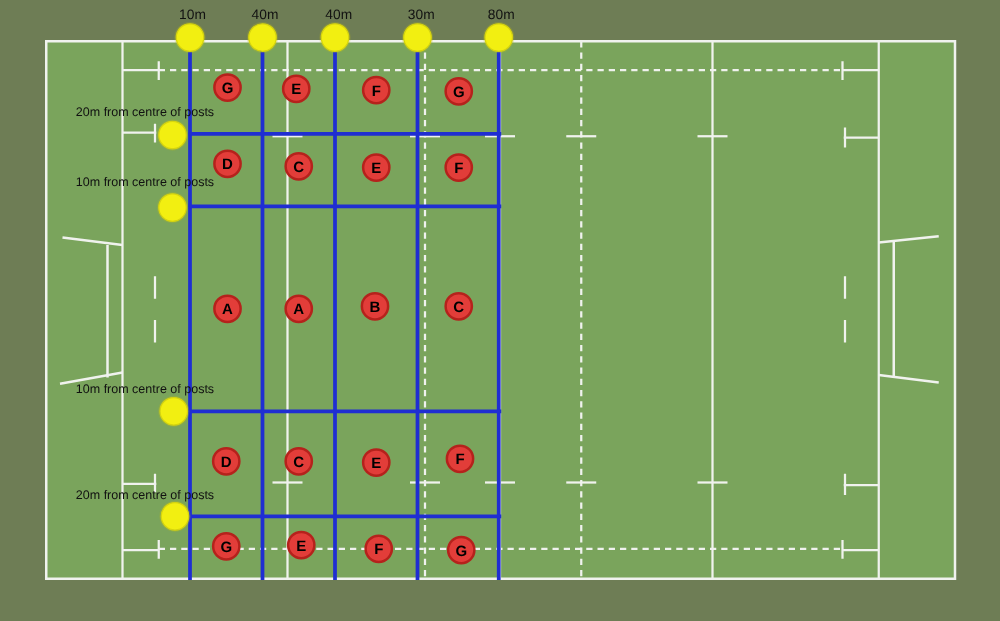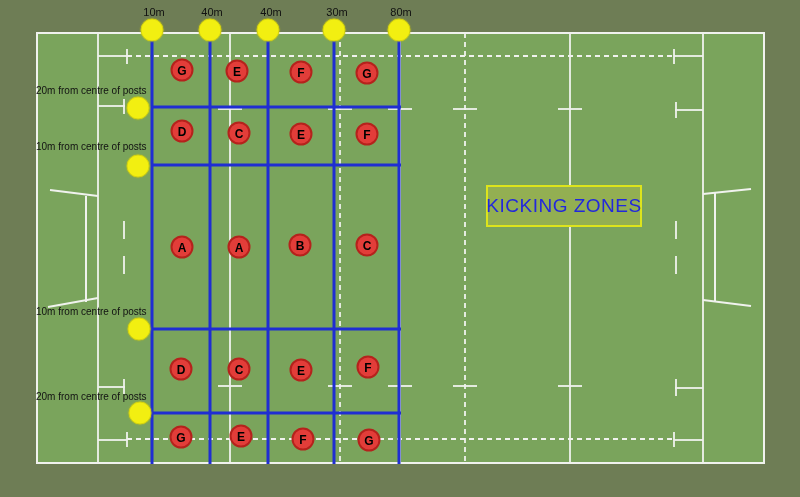--- a/index.html
+++ b/index.html
@@ -12,21 +12,21 @@
   .top-label{
     position:absolute;transform:translate(-50%,-50%);
     font-size:11px;color:#111;white-space:nowrap;top:12px;
   }
   .dot{
     position:absolute;width:21px;height:21px;border-radius:50%;
     background:#f2ef11;border:1px solid #d6d40e;
     transform:translate(-50%,-50%);box-shadow:0 0 0 1px rgba(190,190,20,.25);
   }
   .left-label{
-    position:absolute;left:36px;width:160px;text-align:left;
+    position:absolute;left:36px;width:160px;text-align:center;
     font-size:10px;color:#111;white-space:nowrap;
   }
   .zone-badge{
     position:absolute;width:19px;height:19px;border-radius:50%;
     background:#e23d39;border:2px solid #b5221c;
     transform:translate(-50%,-50%);
     display:flex;align-items:center;justify-content:center;
     font-size:12px;font-weight:bold;color:#000;
   }
   .legend-box{
@@ -159,17 +159,14 @@
   <div class="zone-badge" style="left:181px;top:369px">D</div>
   <div class="zone-badge" style="left:239px;top:369px">C</div>
   <div class="zone-badge" style="left:301px;top:370px">E</div>
   <div class="zone-badge" style="left:368px;top:367px">F</div>
 
   <div class="zone-badge" style="left:181px;top:437px">G</div>
   <div class="zone-badge" style="left:241px;top:436px">E</div>
   <div class="zone-badge" style="left:303px;top:439px">F</div>
   <div class="zone-badge" style="left:369px;top:440px">G</div>
 
-  <div class="legend-box">
-    <span class="legend-text">KICKING ZONES</span>
-  </div>
 
 </div>
 
 </body></html>

